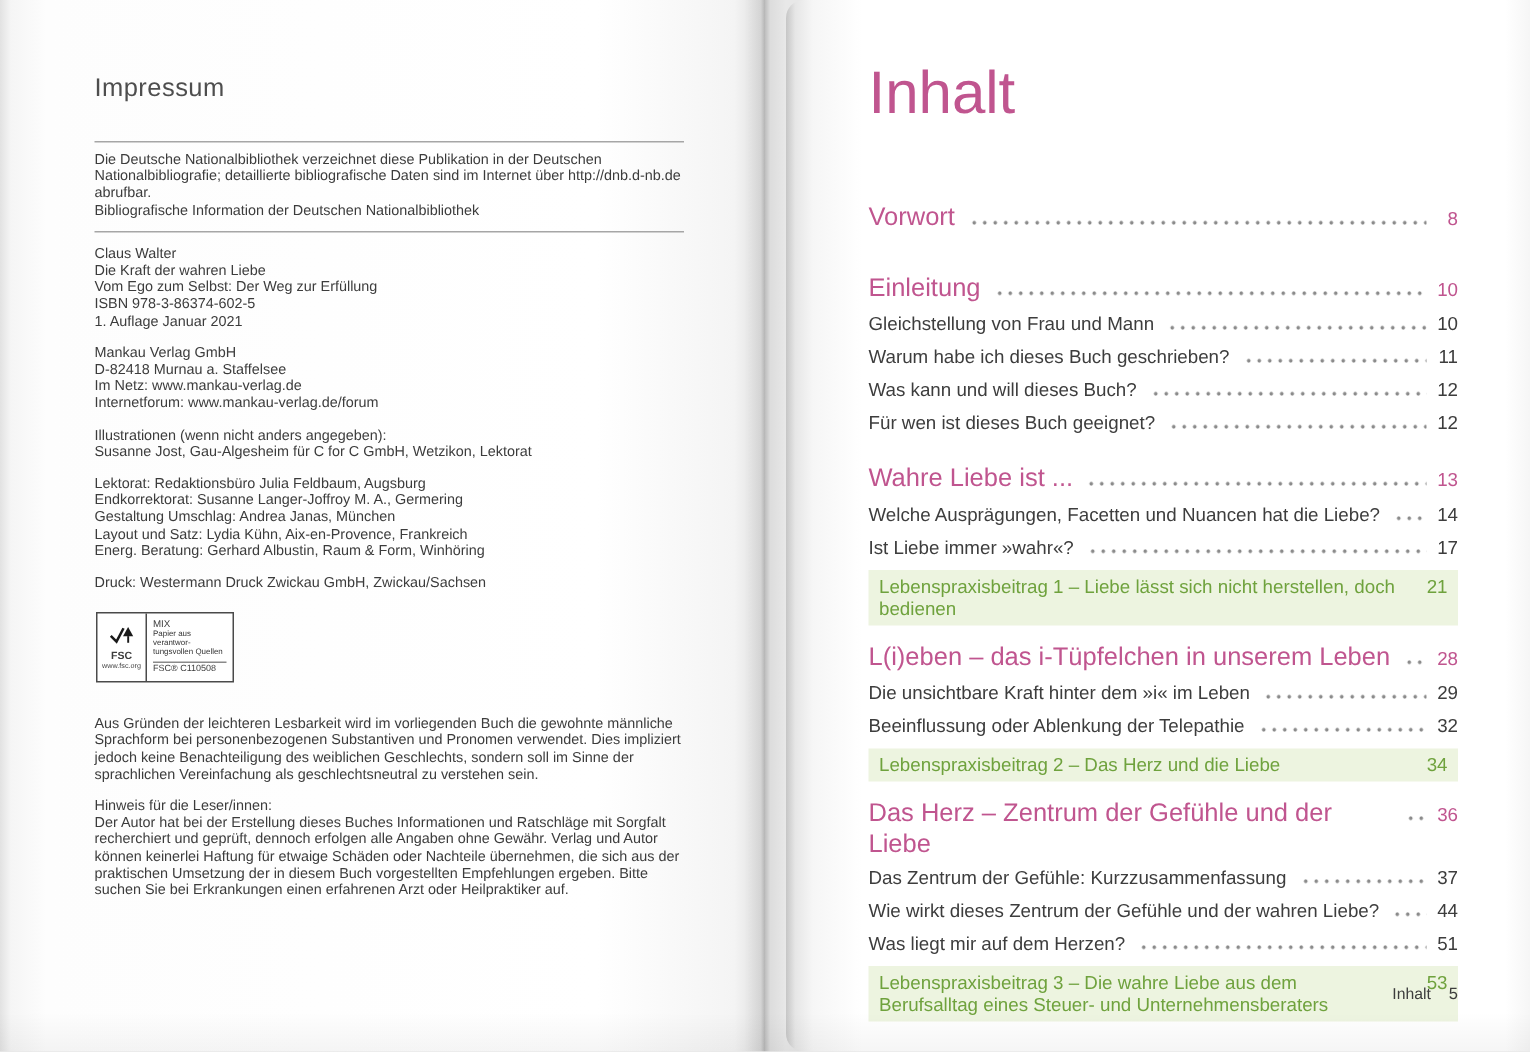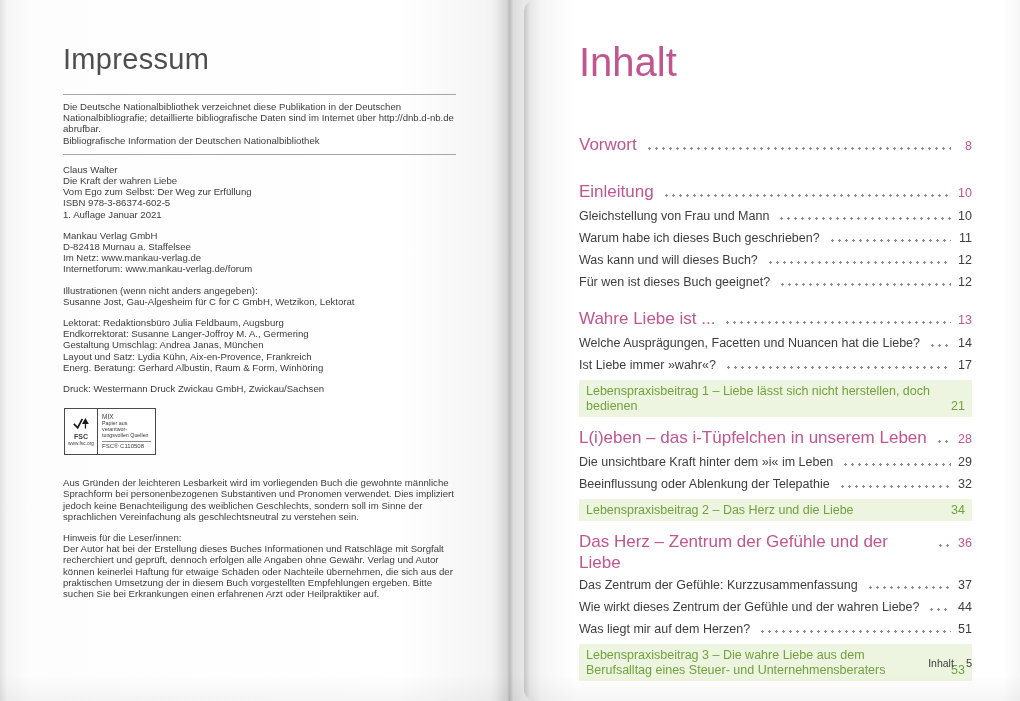--- a/index.html
+++ b/index.html
@@ -27,21 +27,21 @@
     pointer-events:none;
   }
   .bottom-vignette {
     position:absolute; left:0; bottom:0; width:1020px; height:26px;
     background:linear-gradient(to bottom, rgba(0,0,0,0), rgba(0,0,0,.04));
     pointer-events:none;
   }
 
   
   .imp { padding:46px 54px 0 63px; font-size:9.6px; line-height:11.2px; color:#3c3c3c; }
-  .imp-title { font-size:29px; line-height:26px; color:#4e4e4e; font-weight:400; letter-spacing:.3px; margin-bottom:22px; }
+  .imp-title { font-size:17px; line-height:26px; color:#4e4e4e; font-weight:400; letter-spacing:.3px; margin-bottom:22px; }
   .rule { border:0; border-top:1px solid #a6a6a6; }
   .rule-1 { margin-bottom:6px; }
   .rule-2 { margin-top:8px; margin-bottom:9px; }
   .block { margin-bottom:10px; }
   .bold { font-weight:400; }
   .fsc {
     width:92px; height:47px; border:1px solid #4a4a4a; background:#fff;
     display:flex; margin:14px 0 22px 1px;
   }
   .fsc-left {
@@ -71,21 +71,21 @@
     background-size:7px 3px; background-repeat:repeat-x; background-position:left center;
   }
   .row-chapter { color:var(--accent,#c0558f); font-size:17px; line-height:21px; margin-top:18px; margin-bottom:5px; }
   .row-chapter .toc-page { color:var(--accent,#c0558f); }
   .row-vorwort { margin-top:0; margin-bottom:24px; }
   .row-sub { font-size:12.5px; line-height:15px; color:#3d3d3d; margin-bottom:7px; }
   .row-sub .toc-page { color:#3d3d3d; }
   .row-praxis {
     font-size:12.5px; line-height:15px; color:var(--green,#6fa23d);
     background:var(--green-bg,#edf4e0); padding:3.5px 7px; margin-top:4px;
-    align-items:flex-end;
+    align-items:flex-start;
   }
   .row-praxis .toc-page { color:var(--green,#6fa23d); }
   .row-praxis .spacer { flex:1 1 auto; min-width:16px; }
   .row-praxis + .row-chapter { margin-top:10px; }
   .toc-footer {
     position:absolute; right:62px; bottom:32px;
     font-size:10.5px; color:#3d3d3d; display:flex; align-items:baseline; gap:12px;
   }
   .toc-footer .pageno { font-size:11px; }
 </style>

